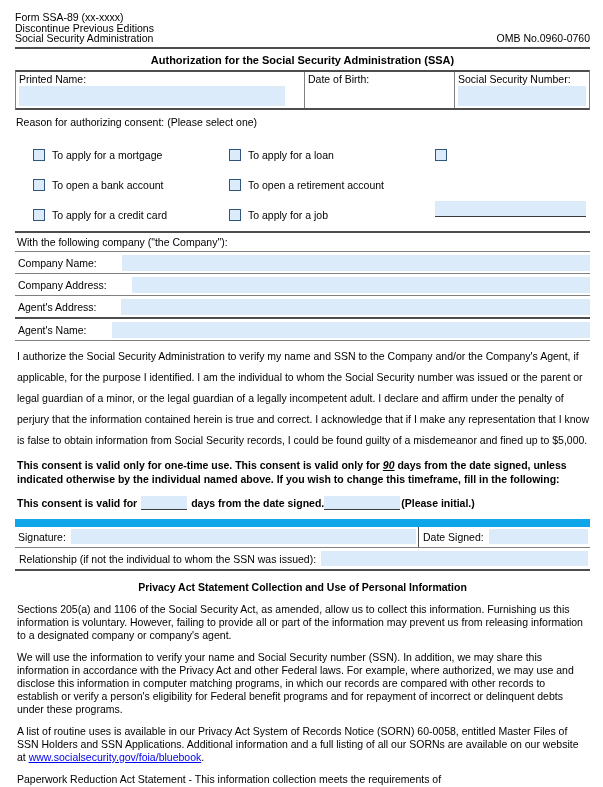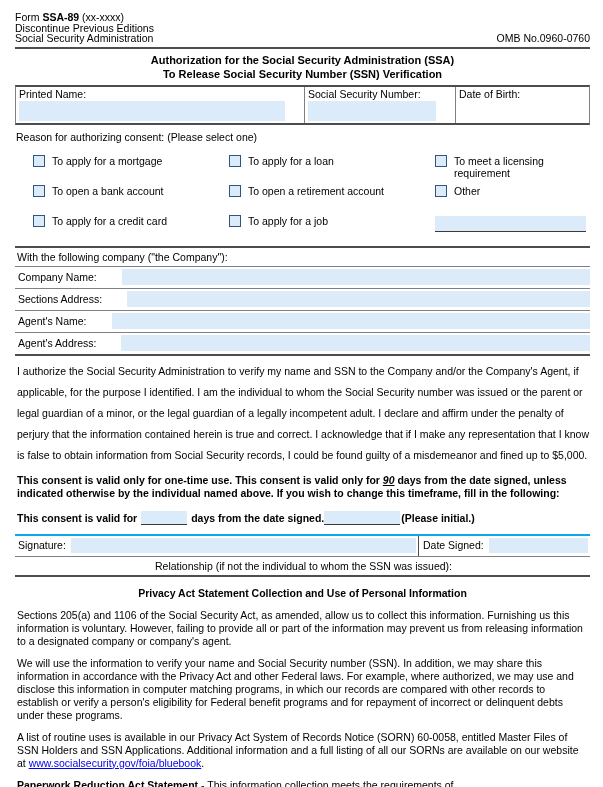--- a/index.html
+++ b/index.html
@@ -6,21 +6,21 @@
   body {
     width:603px; height:787px;
     font-family:"Liberation Sans","DejaVu Sans",sans-serif;
     font-size:10.5px; color:#000; -webkit-font-smoothing:antialiased;
   }
   .page { box-sizing:border-box; width:603px; padding:12px 13px 0 15px; }
 
   
   .hdr { display:flex; justify-content:space-between; align-items:flex-end; }
   .hdr-left div { line-height:10.5px; }
-  .b { font-weight:bold; }
+  .b { font-weight:normal; }
   .rule2 { border-top:2px solid #4d4d4d; height:0; margin-top:3px; }
 
   .title { text-align:center; font-weight:bold; font-size:11px; line-height:14.5px; margin:4px 0 3px; }
 
   
   .id-table { display:flex; border-top:2px solid #4d4d4d; border-bottom:2px solid #4d4d4d;
               border-left:1px solid #808080; border-right:1px solid #808080;gap:16px; }
   .id-cell { box-sizing:border-box; padding:1px 0 2px 3px; }
   .id-cell + .id-cell { border-left:1px solid #808080; }
   .id-c1 { width:272px; } .id-c2 { width:134px; } .id-c3 { flex:1; }
@@ -29,21 +29,21 @@
   .blue { background:#dcebf9; }
 
   .reason-label { margin:6px 0 0 1px; line-height:13px; }
 
   
   .cb-grid { margin-top:11px; }
   .cb-row { display:flex; height:30px; }
   .cb-c1 { margin-left:18px; width:196px; }
   .cb-c2 { width:206px; }
   .cb-c3 { flex:1; }
-  .cb-item { display:flex; align-items:flex-start; cursor:default; }
+  .cb-item { display:flex; align-items:center; cursor:default; }
   .cb { display:inline-block; width:10px; height:10px; background:#dcebf9;
         border:1px solid #31567e; margin-right:7px; flex:none; }
   .other-input { width:151px; height:15px; background:#dcebf9; border-bottom:1px solid #3a3a3a; margin-top:1px; }
 
   
   .sec-rule { border-top:2px solid #4d4d4d; height:0; margin-top:1px; }
   .sec-label { padding:3px 1px 3px 2px; border-bottom:1px solid #808080; line-height:12px; }
   .field-row { display:flex; align-items:center; border-bottom:1px solid #808080; padding:2px 0; height:17px;gap:16px; }
   .field-row .lbl { padding-left:3px; white-space:nowrap; }
   .field-row .fill { flex:1; height:16px; margin-left:9px; }
@@ -51,27 +51,27 @@
 
   .para { margin:5px 1px 0 2px; line-height:21px; text-align:left; }
   .bold-para { font-weight:bold; margin:8px 1px 0 2px; line-height:13.5px; }
   .u { text-decoration:underline;font-style:italic; }
   .consent-line { font-weight:bold; margin:9px 1px 0 2px; line-height:16px; }
   .inline-input { display:inline-block; background:#dcebf9; border-bottom:1px solid #3a3a3a;
                   height:13px; vertical-align:-3px; }
   .w45 { width:46px; margin:0 4px; } .w75 { width:76px; margin-right:1px; }
 
   
-  .sig-table { margin-top:8px; border-top:2px solid #0ea5e9; border-bottom:2px solid #4d4d4d; }
+  .sig-table { margin-top:8px; border-top:8px solid #0ea5e9; border-bottom:2px solid #4d4d4d; }
   .sig-row1 { display:flex; border-bottom:1px solid #808080; }
   .sig-left { width:404px; display:flex; align-items:center; padding:2px 2px 3px 3px;
               border-right:1.5px solid #4d4d4d; box-sizing:border-box; }
   .sig-right { flex:1; display:flex; align-items:center; padding:2px 2px 3px 4px; }
   .sig-fill { flex:1; height:15px; margin-left:5px; }
-  .rel-row { display:flex; align-items:center; padding:3px 2px 3px 4px;flex-direction:column; }
+  .rel-row { display:flex; align-items:center; padding:3px 2px 3px 4px; }
   .rel-fill { flex:1; height:15px; margin-left:5px; }
 
   .privacy-head { text-align:center; font-weight:bold; margin:10px 0 0; line-height:13px; }
   .pv { margin:9px 1px 0 2px; line-height:13px; }
   a, .link { color:#0000EE; text-decoration:underline; }
 </style>
 </head>
 <body>
 
 <div class="page">
@@ -81,67 +81,61 @@
       <div><span>Form </span><span class="b">SSA-89</span><span> (xx-xxxx)</span></div>
       <div>Discontinue Previous Editions</div>
       <div>Social Security Administration</div>
     </div>
     <div>OMB No.0960-0760</div>
   </div>
   <div class="rule2"></div>
 
   <div class="title">
     <div>Authorization for the Social Security Administration (SSA)</div>
-    <div>To Release Social Security Number (SSN) Verification</div>
   </div>
 
   <div class="id-table">
     <div class="id-cell id-c1">
       <div class="id-lbl">Printed Name:</div>
       <div class="id-fill blue"></div>
     </div>
+    <div class="id-cell id-c2">
+      <div class="id-lbl">Date of Birth:</div>
+      <div class="id-fill"></div>
+    </div>
     <div class="id-cell id-c3">
       <div class="id-lbl">Social Security Number:</div>
       <div class="id-fill blue"></div>
-    </div>
-    <div class="id-cell id-c2">
-      <div class="id-lbl">Date of Birth:</div>
-      <div class="id-fill"></div>
     </div>
   </div>
 
   <div class="reason-label">Reason for authorizing consent: (Please select one)</div>
 
   <div class="cb-grid">
     <div class="cb-row">
       <div class="cb-c1 cb-item">
         <span class="cb"></span>
         <span>To apply for a mortgage</span>
       </div>
       <div class="cb-c2 cb-item">
         <span class="cb"></span>
         <span>To apply for a loan</span>
       </div>
       <div class="cb-c3 cb-item">
         <span class="cb"></span>
-        <span>To meet a licensing requirement</span>
       </div>
     </div>
     <div class="cb-row">
       <div class="cb-c1 cb-item">
         <span class="cb"></span>
         <span>To open a bank account</span>
       </div>
       <div class="cb-c2 cb-item">
         <span class="cb"></span>
         <span>To open a retirement account</span>
-      </div>
-      <div class="cb-c3 cb-item">
-        <span class="cb"></span>
-        <span>Other</span>
       </div>
     </div>
     <div class="cb-row">
       <div class="cb-c1 cb-item">
         <span class="cb"></span>
         <span>To apply for a credit card</span>
       </div>
       <div class="cb-c2 cb-item">
         <span class="cb"></span>
         <span>To apply for a job</span>
@@ -152,29 +146,29 @@
     </div>
   </div>
 
   <div class="sec-rule"></div>
   <div class="sec-label">With the following company ("the Company"):</div>
   <div class="field-row">
     <span class="lbl">Company Name:</span>
     <span class="fill blue"></span>
   </div>
   <div class="field-row">
-    <span class="lbl">Sections Address:</span>
+    <span class="lbl">Company Address:</span>
+    <span class="fill blue"></span>
+  </div>
+  <div class="field-row last">
+    <span class="lbl">Agent's Address:</span>
     <span class="fill blue"></span>
   </div>
   <div class="field-row">
     <span class="lbl">Agent's Name:</span>
-    <span class="fill blue"></span>
-  </div>
-  <div class="field-row last">
-    <span class="lbl">Agent's Address:</span>
     <span class="fill blue"></span>
   </div>
 
   <div class="para">I authorize the Social Security Administration to verify my name and SSN to the Company and/or the Company's Agent, if applicable, for the purpose I identified. I am the individual to whom the Social Security number was issued or the parent or legal guardian of a minor, or the legal guardian of a legally incompetent adult. I declare and affirm under the penalty of perjury that the information contained herein is true and correct. I acknowledge that if I make any representation that I know is false to obtain information from Social Security records, I could be found guilty of a misdemeanor and fined up to $5,000.</div>
 
   <div class="bold-para"><span>This consent is valid only for one-time use. This consent is valid only for </span><span class="u">90</span><span> days from the date signed, unless indicated otherwise by the individual named above.  If you wish to change this timeframe, fill in the following:</span></div>
 
   <div class="consent-line"><span>This consent is valid for</span><span class="inline-input w45"></span><span>days from the date signed.</span><span class="inline-input w75"></span><span>(Please initial.)</span></div>
 
   <div class="sig-table">

